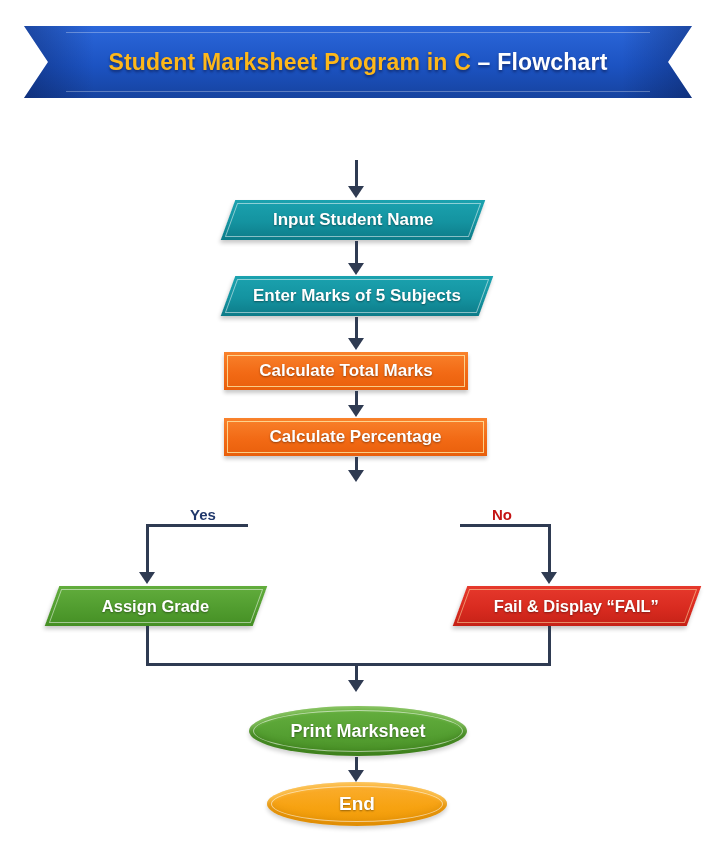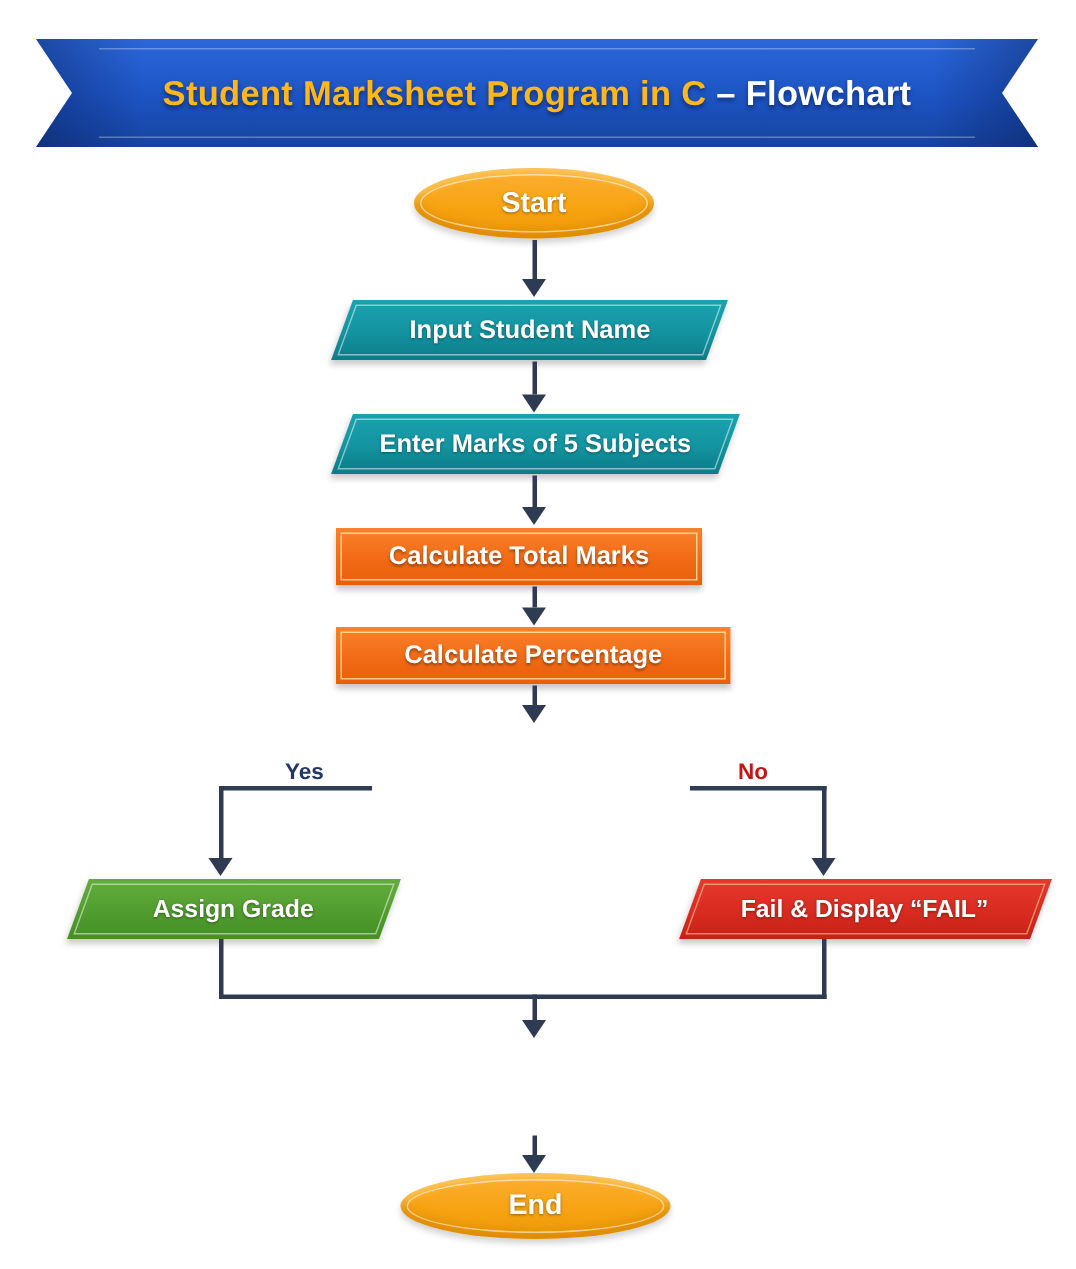--- a/index.html
+++ b/index.html
@@ -76,23 +76,20 @@
 </head>
 <body>
 
 <div class="page">
 
   <div class="banner">
     <div class="banner-stripes"></div>
     <div class="banner-title"><span class="t-gold">Student Marksheet Program in C </span><span class="t-white">– Flowchart</span></div>
   </div>
 
-  <div class="node ellipse orange-ell" style="left:276px;top:112px;width:160px;height:47px;">
-    <span class="nlabel fs19">Start</span>
-  </div>
 
   <div class="cline" style="left:355px;top:160px;width:3px;height:26px;"></div>
   <div class="ahead" style="left:348px;top:186px;"></div>
 
   <div class="node para teal" style="left:228px;top:200px;width:250px;height:40px;">
     <div class="inner"></div>
     <span class="nlabel fs17">Input Student Name</span>
   </div>
 
   <div class="cline" style="left:355px;top:241px;width:3px;height:22px;"></div>
@@ -142,20 +139,23 @@
     <div class="inner"></div>
     <span class="nlabel fs16">Fail &amp; Display “FAIL”</span>
   </div>
 
   <div class="cline" style="left:146px;top:626px;width:3px;height:40px;"></div>
   <div class="cline" style="left:548px;top:626px;width:3px;height:40px;"></div>
   <div class="cline" style="left:146px;top:663px;width:405px;height:3px;"></div>
   <div class="cline" style="left:355px;top:663px;width:3px;height:17px;"></div>
   <div class="ahead" style="left:348px;top:680px;"></div>
 
+  <div class="node ellipse green-ell" style="left:249px;top:706px;width:218px;height:50px;">
+    <span class="nlabel fs18">Print Marksheet</span>
+  </div>
 
   <div class="cline" style="left:355px;top:757px;width:3px;height:13px;"></div>
   <div class="ahead" style="left:348px;top:770px;"></div>
 
   <div class="node ellipse orange-ell" style="left:267px;top:782px;width:180px;height:44px;">
     <span class="nlabel fs19">End</span>
   </div>
 
 </div>
 

